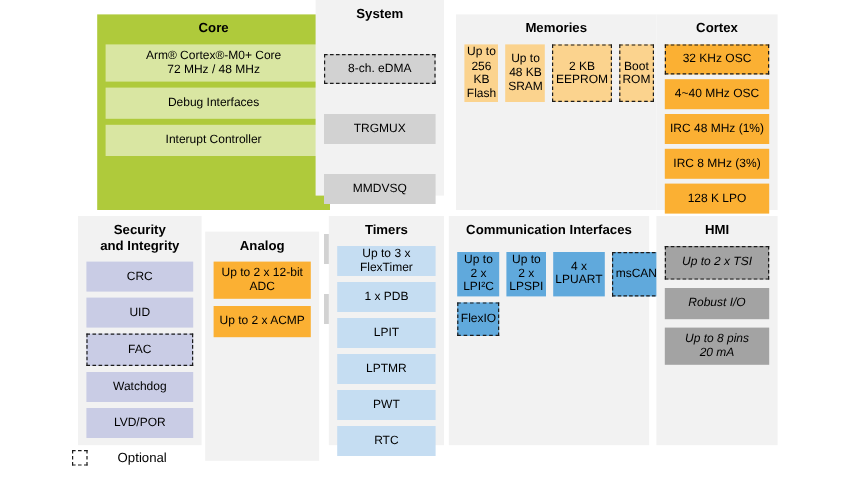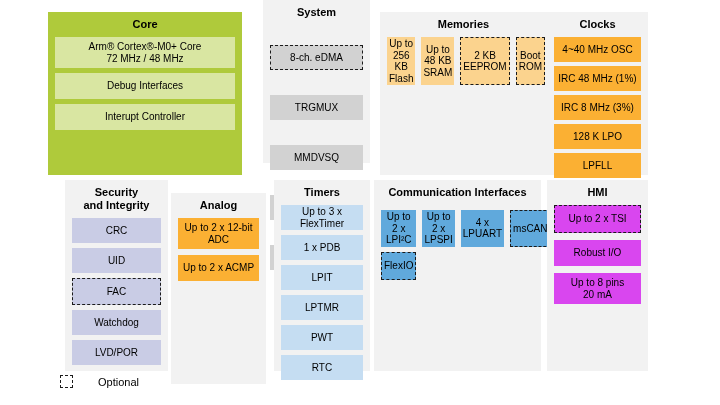--- a/index.html
+++ b/index.html
@@ -42,42 +42,42 @@
   .bx.dashed{border:1px dashed #1b1b1b;}
 
   
   .c-corelite{background:#D9E6A2;}
   .c-gray{background:#D2D2D2;margin-top:20px;}
   .c-mem{background:#FBD38E;}
   .c-amber{background:#FBB033;}
   .c-lav{background:#C9CCE5;}
   .c-lblue{background:#C5DDF2;}
   .c-blue{background:#60A9DC;}
-  .c-pale{background:#d946ef;}
+  .c-pale{background:#a3a3a3;font-style:italic;}
 
   
   .panel.comm .panel-body{padding-top:8px;}
   .panel.hmi .panel-body{gap:7px;}
   .panel.analog .panel-body{gap:6px;}
 
   .legend{
     position:absolute;left:60px;top:375px;
     display:flex;align-items:center;gap:25px;font-size:11px;
   }
   .legend-swatch{
     width:11px;height:11px;background:#fff;
     border:1px dashed #1b1b1b;flex:0 0 auto;
   }
 </style>
 </head>
 <body>
 
 <div class="stage">
 
-  <section class="panel green" style="left:48px;top:12px;width:194px;height:163px">
+  <section class="panel green" style="left:81px;top:12px;width:194px;height:163px">
     <h3 class="panel-title">Core</h3>
     <div class="panel-body">
       <div class="bx c-corelite tall">Arm® Cortex®-M0+ Core
 72 MHz / 48 MHz</div>
       <div class="bx c-corelite" style="min-height:26px">Debug Interfaces</div>
       <div class="bx c-corelite" style="min-height:26px">Interupt Controller</div>
     </div>
   </section>
 
   <section class="panel fill" style="left:263px;top:0;width:107px;height:163px">
@@ -97,22 +97,23 @@
       <div class="bx c-mem tall">Up to 256 KB
 Flash</div>
       <div class="bx c-mem tall">Up to 48 KB
 SRAM</div>
       <div class="bx c-mem dashed">2 KB EEPROM</div>
       <div class="bx c-mem dashed">Boot ROM</div>
     </div>
   </section>
 
   <section class="panel fill" style="left:547px;top:12px;width:101px;height:163px">
-    <h3 class="panel-title">Clocks</h3>
+    <h3 class="panel-title">Cortex</h3>
     <div class="panel-body" style="gap:4px">
+      <div class="bx c-amber dashed">32 KHz OSC</div>
       <div class="bx c-amber">4~40 MHz OSC</div>
       <div class="bx c-amber">IRC 48 MHz (1%)</div>
       <div class="bx c-amber">IRC 8 MHz (3%)</div>
       <div class="bx c-amber">128 K LPO</div>
       <div class="bx c-amber">LPFLL</div>
     </div>
   </section>
 
   <section class="panel fill" style="left:65px;top:180px;width:103px;height:191px">
     <h3 class="panel-title">Security

